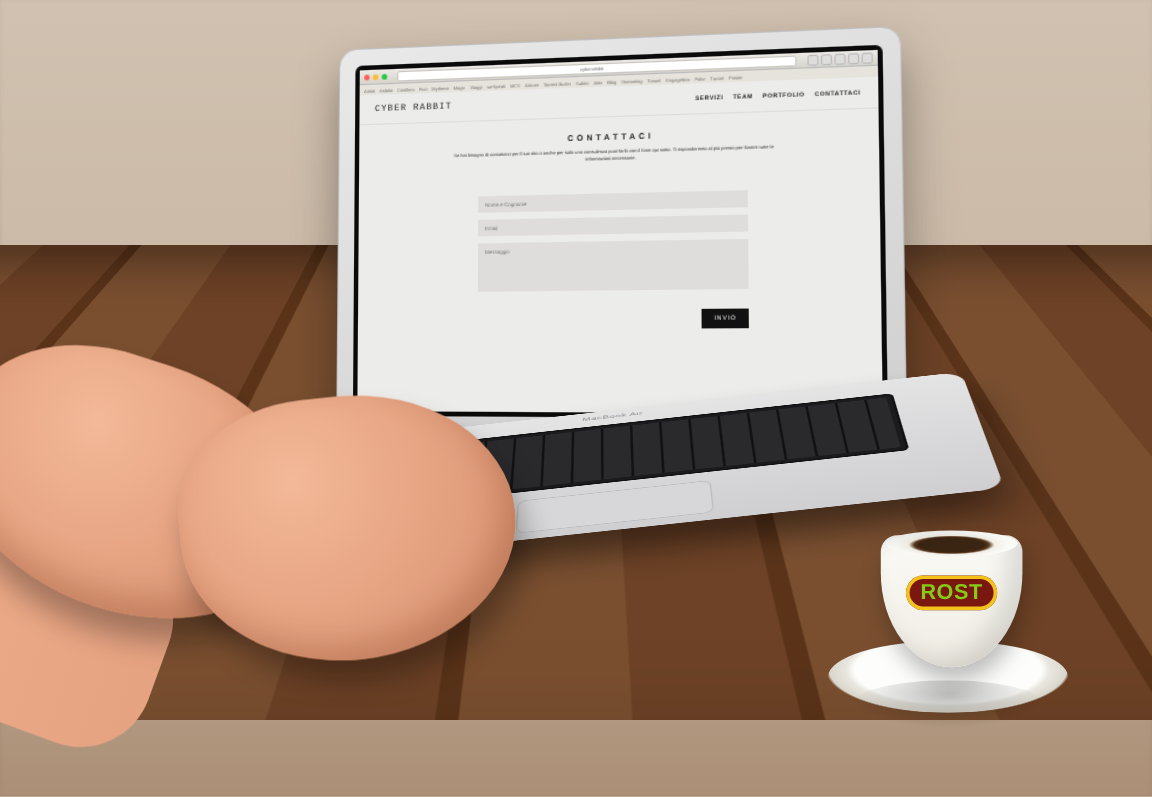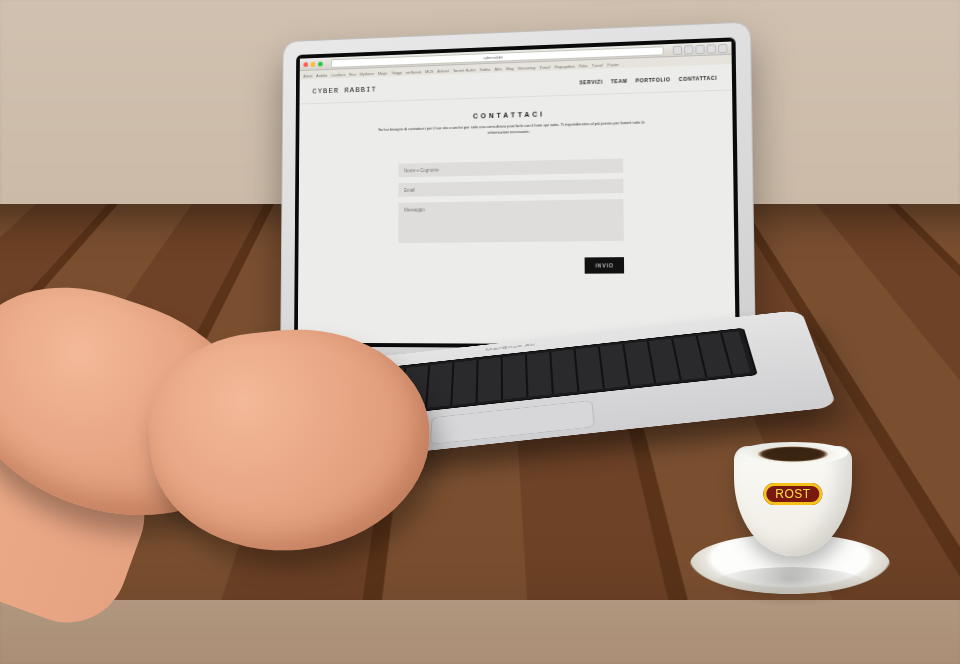--- a/index.html
+++ b/index.html
@@ -12,21 +12,21 @@
     background:
       repeating-linear-gradient(90deg,#6d4226 0 6%, #5a3319 6% 6.8%, #7a4f30 6.8% 13%),
       linear-gradient(180deg,#6f4324,#4d2d15);
     box-shadow:inset 0 40px 80px rgba(0,0,0,.35);}
   
   .saucer{position:absolute;right:70px;bottom:70px;width:200px;height:60px;background:radial-gradient(ellipse at 50% 40%,#fdfdfb 0 55%,#e8e6df 60%,#d9d6cc 70%,rgba(0,0,0,0) 72%);border-radius:50%;}
   .saucer::after{content:"";position:absolute;left:10%;right:10%;top:55%;height:40px;border-radius:50%;background:radial-gradient(ellipse at 50% 30%,rgba(0,0,0,.25),rgba(0,0,0,0) 70%);}
   .cup{position:absolute;right:108px;bottom:108px;width:118px;height:110px;}
   .cup-body{position:absolute;inset:0;background:linear-gradient(180deg,#fafaf6,#efece3);border-radius:14px 14px 60px 60px/14px 14px 80px 80px;box-shadow:inset -12px -6px 20px rgba(0,0,0,.12),2px 12px 18px rgba(0,0,0,.25);}
   .cup-rim{position:absolute;left:4px;right:4px;top:-4px;height:22px;border-radius:50%;background:radial-gradient(ellipse at 50% 55%,#3a2412 0 35%,#5a3a20 40%,#f2efe6 46%,#fafaf6 60%);}
-  .cup-logo{position:absolute;left:50%;top:44%;transform:translate(-50%,-50%);padding:4px 12px;border-radius:40px;background:#7a1810;color:#fde047;font-weight:400;font-size:12px;letter-spacing:.5px;box-shadow:0 0 0 3px #f4c21b inset;}
+  .cup-logo{position:absolute;left:50%;top:44%;transform:translate(-50%,-50%);padding:4px 12px;border-radius:40px;background:#7a1810;color:#84cc16;font-weight:700;font-size:18px;letter-spacing:.5px;box-shadow:0 0 0 3px #f4c21b inset;}
   
   .laptop{position:absolute;left:230px;top:30px;width:560px;height:560px;transform:rotate(-1deg);}
   .screen-shell{position:absolute;left:40px;top:0;width:480px;height:330px;border-radius:16px;background:linear-gradient(160deg,#e9e9ea,#cfcfd0);box-shadow:0 20px 40px rgba(0,0,0,.35);border:1px solid #bfbfc0;transform:perspective(1400px) rotateY(-12deg) rotateX(4deg);}
   .bezel{position:absolute;inset:14px;border-radius:6px;background:#0a0a0a;}
   .display{position:absolute;inset:4px;background:#f5f5f3;overflow:hidden;font-size:6px;color:#222;}
   
   .br-top{height:12px;background:linear-gradient(#eceae6,#d7d4cd);border-bottom:1px solid #bbb;display:flex;align-items:center;gap:3px;padding:0 4px;}
   .traffic{display:flex;gap:3px;}
   .traffic span{width:5px;height:5px;border-radius:50%;}
   .tr-r{background:#ff5f57;} .tr-y{background:#febc2e;} .tr-g{background:#28c840;}

